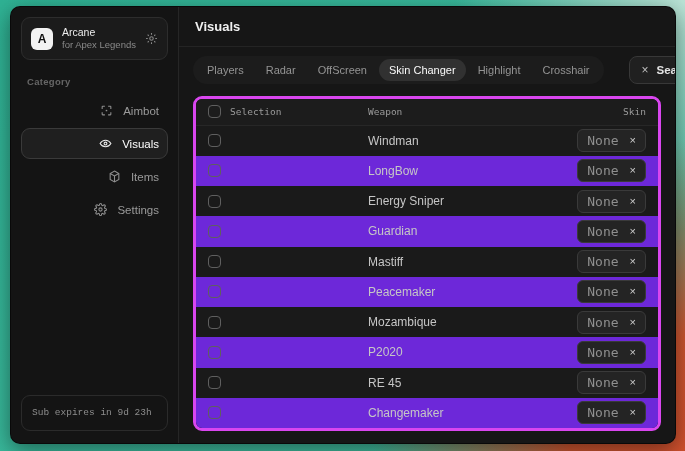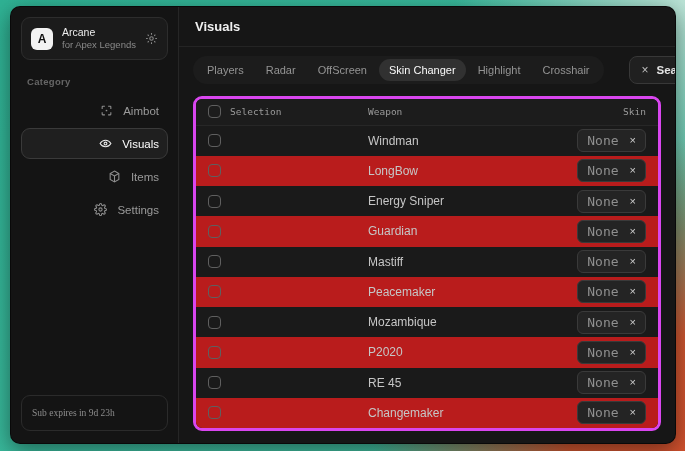--- a/index.html
+++ b/index.html
@@ -30,21 +30,21 @@
   .brandsub{ color:#8a8a8a; font-size:9.5px; }
   .brandgear{ color:#8a8a8a; display:flex; }
   .catlabel{ color:#666; font-size:9.5px; margin:16px 6px 8px; letter-spacing:.3px;font-weight:bold;}
   .navitem{ display:flex; align-items:center; gap:10px; color:#9a9a9a;
     font-size:11.5px; padding:8px 8px; border:1px solid transparent; border-radius:9px; margin-bottom:2px; cursor:default;justify-content:flex-end;}
   .navitem .nicon{ display:flex; color:#8f8f8f; }
   .navitem.active{ background:#1f1f1f; border-color:#3a3a3a; color:#fff; }
   .navitem.active .nicon{ color:#e8e8e8; }
   .sidespacer{ flex:1; }
   .subbox{ border:1px solid #2b2b2b; border-radius:9px; padding:9px 10px;
-    font-family:Liberation Serif, serif; font-size:9.5px; color:#8d8d8d; line-height:1.7;}
+    font-family:Liberation Mono, monospace; font-size:9.5px; color:#8d8d8d; line-height:1.7;}
   
   .main{ flex:1; display:flex; flex-direction:column; background:#161616; min-width:0;}
   .titlebar{ height:40px; display:flex; align-items:center; padding:0 16px;
     border-bottom:1px solid #242424; }
   .title{ color:#f0f0f0; font-size:13px; font-weight:bold; }
   .toolrow{ display:flex; align-items:center; justify-content:flex-start; padding:9px 14px 6px;gap:25px;}
   .tabs{ display:flex; align-items:center; background:#1c1c1c; border-radius:14px; padding:3px 4px; gap:2px;}
   .tab{ color:#949494; font-size:11px; padding:5px 10px; border-radius:11px; white-space:nowrap; cursor:default;}
   .tab.active{ background:#313131; color:#fafafa; }
   .searchbtn{ display:flex; align-items:center; gap:8px; background:#202020;
@@ -53,21 +53,21 @@
   
   .tablewrap{ margin:6px 14px 12px; border:3px solid #d946ef; border-radius:9px;
     overflow:hidden; flex:1; display:flex; flex-direction:column; background:#171717;}
   .thead{ display:grid; grid-template-columns:160px 1fr auto; align-items:center;
     height:28px; padding:0 12px; background:#1c1c1c; border-bottom:1px solid #272727;
     font-family:"DejaVu Sans Mono", monospace; font-size:9.5px; color:#9a9a9a;}
   .selcell{ display:flex; align-items:center; gap:9px; }
   .checkbox{ width:13px; height:13px; border:1.5px solid #5f5f5f; border-radius:4px; background:transparent; flex:0 0 13px;}
   .skinhead{ text-align:right; }
   .trow{ display:grid; grid-template-columns:160px 1fr auto; align-items:center;
-    height:32px; padding:0 12px; background:#b91c1c;}
+    height:32px; padding:0 12px; background:#6d28d9;}
   .trow:nth-child(even){ background:#1a1a1a; }
   .weapon{ color:#c6c6c6; font-size:12px; }
   .skinpill{ display:flex; align-items:center; gap:11px; background:#242424;
     border:1px solid #3a3a3a; border-radius:6px; padding:3px 9px;}
   .skinpill .none{ font-family:"DejaVu Sans Mono", monospace; font-size:13px; color:#8f8f8f;}
   .skinpill .px{ color:#cfcfcf; font-size:11px; line-height:1;}
   svg{ display:block; }
 </style>
 </head>
 <body>

